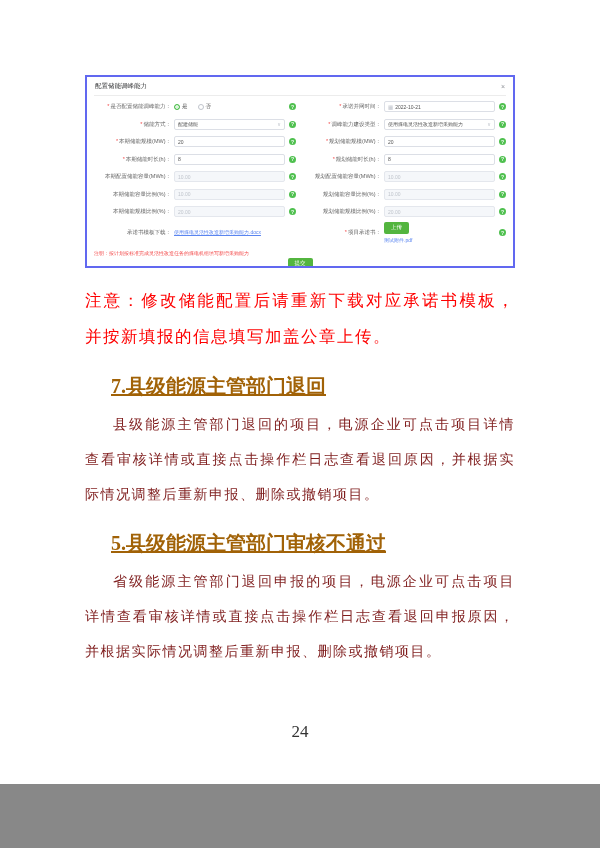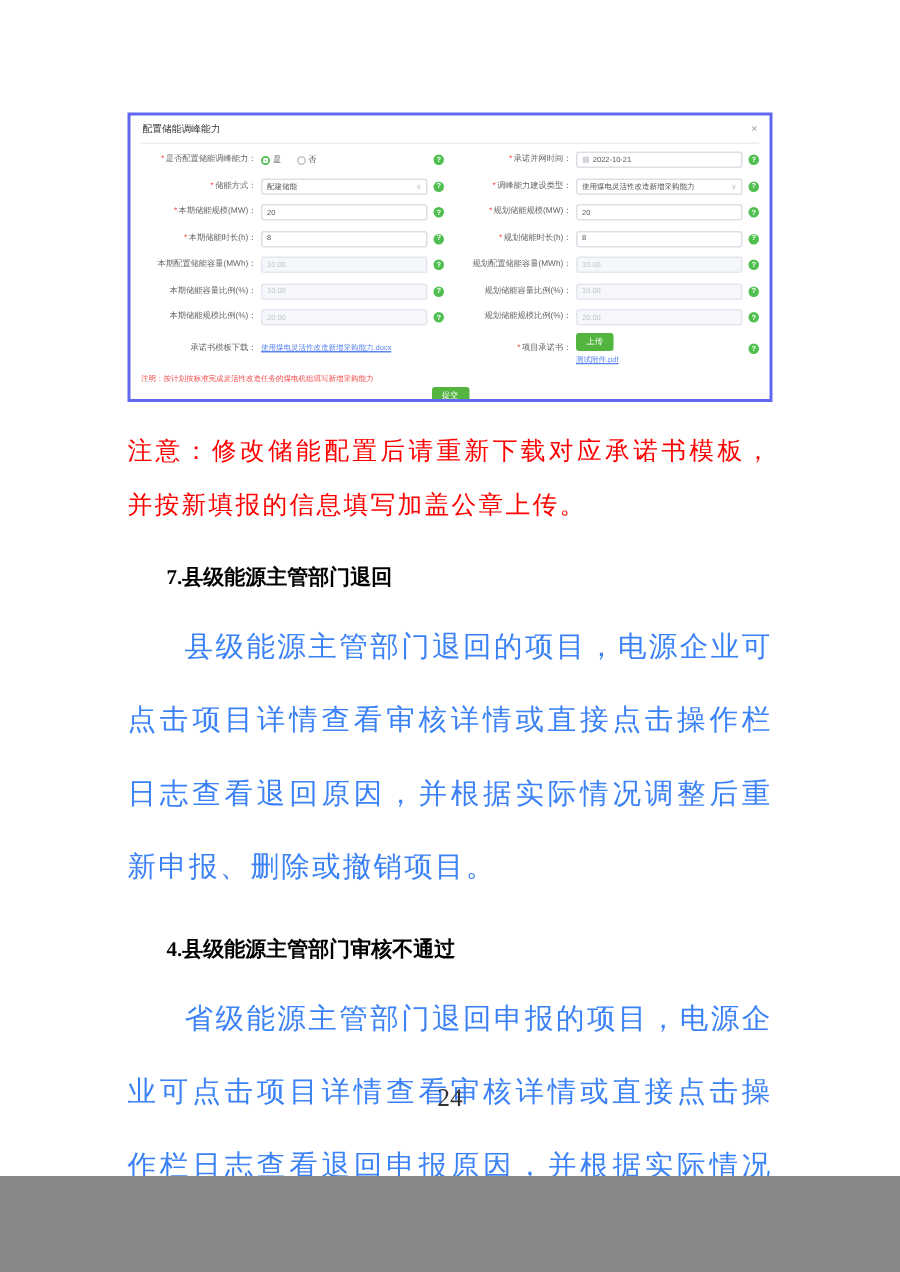--- a/index.html
+++ b/index.html
@@ -59,25 +59,25 @@
   }
   .modal-note { font-size:5px; color:#f34b4b; margin-top:5px; line-height:1.2; }
   .submit-row { display:flex; justify-content:center; margin-top:2px; }
 
   
   .notice {
     margin-top:15px; color:#fe0000; font-size:16.5px; line-height:36px;
     text-align:justify; word-break:break-all; letter-spacing:1.5px;
   }
   .sec-heading {
-    font-size:14px; font-weight:bold; color:#000000;
-    line-height:30px; margin-top:16px; padding-left:26px;
+    font-size:20px; font-weight:bold; color:#a16207;
+    line-height:30px; margin-top:16px; padding-left:26px;text-decoration:underline;
   }
   .sec-body {
-    font-size:19px; color:#3b82f6; line-height:49px; margin-top:6px;
+    font-size:14px; color:#7f1d1d; line-height:35px; margin-top:6px;
     text-align:justify; word-break:break-all; text-indent:2em; letter-spacing:1.5px;
   }
   .footer { position:absolute; bottom:42px; left:0; width:100%; text-align:center; font-size:17px; color:#333; }
 </style>
 </head>
 <body>
 
 <div class="page">
   <div class="content">
 
@@ -252,19 +252,19 @@
       <div class="submit-row">
         <span class="btn-green">提交</span>
       </div>
     </div>
 
     <div class="notice">注意：修改储能配置后请重新下载对应承诺书模板，并按新填报的信息填写加盖公章上传。</div>
 
     <div class="sec-heading">7.县级能源主管部门退回</div>
     <div class="sec-body">县级能源主管部门退回的项目，电源企业可点击项目详情查看审核详情或直接点击操作栏日志查看退回原因，并根据实际情况调整后重新申报、删除或撤销项目。</div>
 
-    <div class="sec-heading">4.县级能源主管部门审核不通过</div>
+    <div class="sec-heading">5.县级能源主管部门审核不通过</div>
 
     <div class="sec-body">省级能源主管部门退回申报的项目，电源企业可点击项目详情查看审核详情或直接点击操作栏日志查看退回申报原因，并根据实际情况调整后重新申报、删除或撤销项目。</div>
   </div>
 
   <div class="footer">24</div>
 </div>
 
 </body></html>

